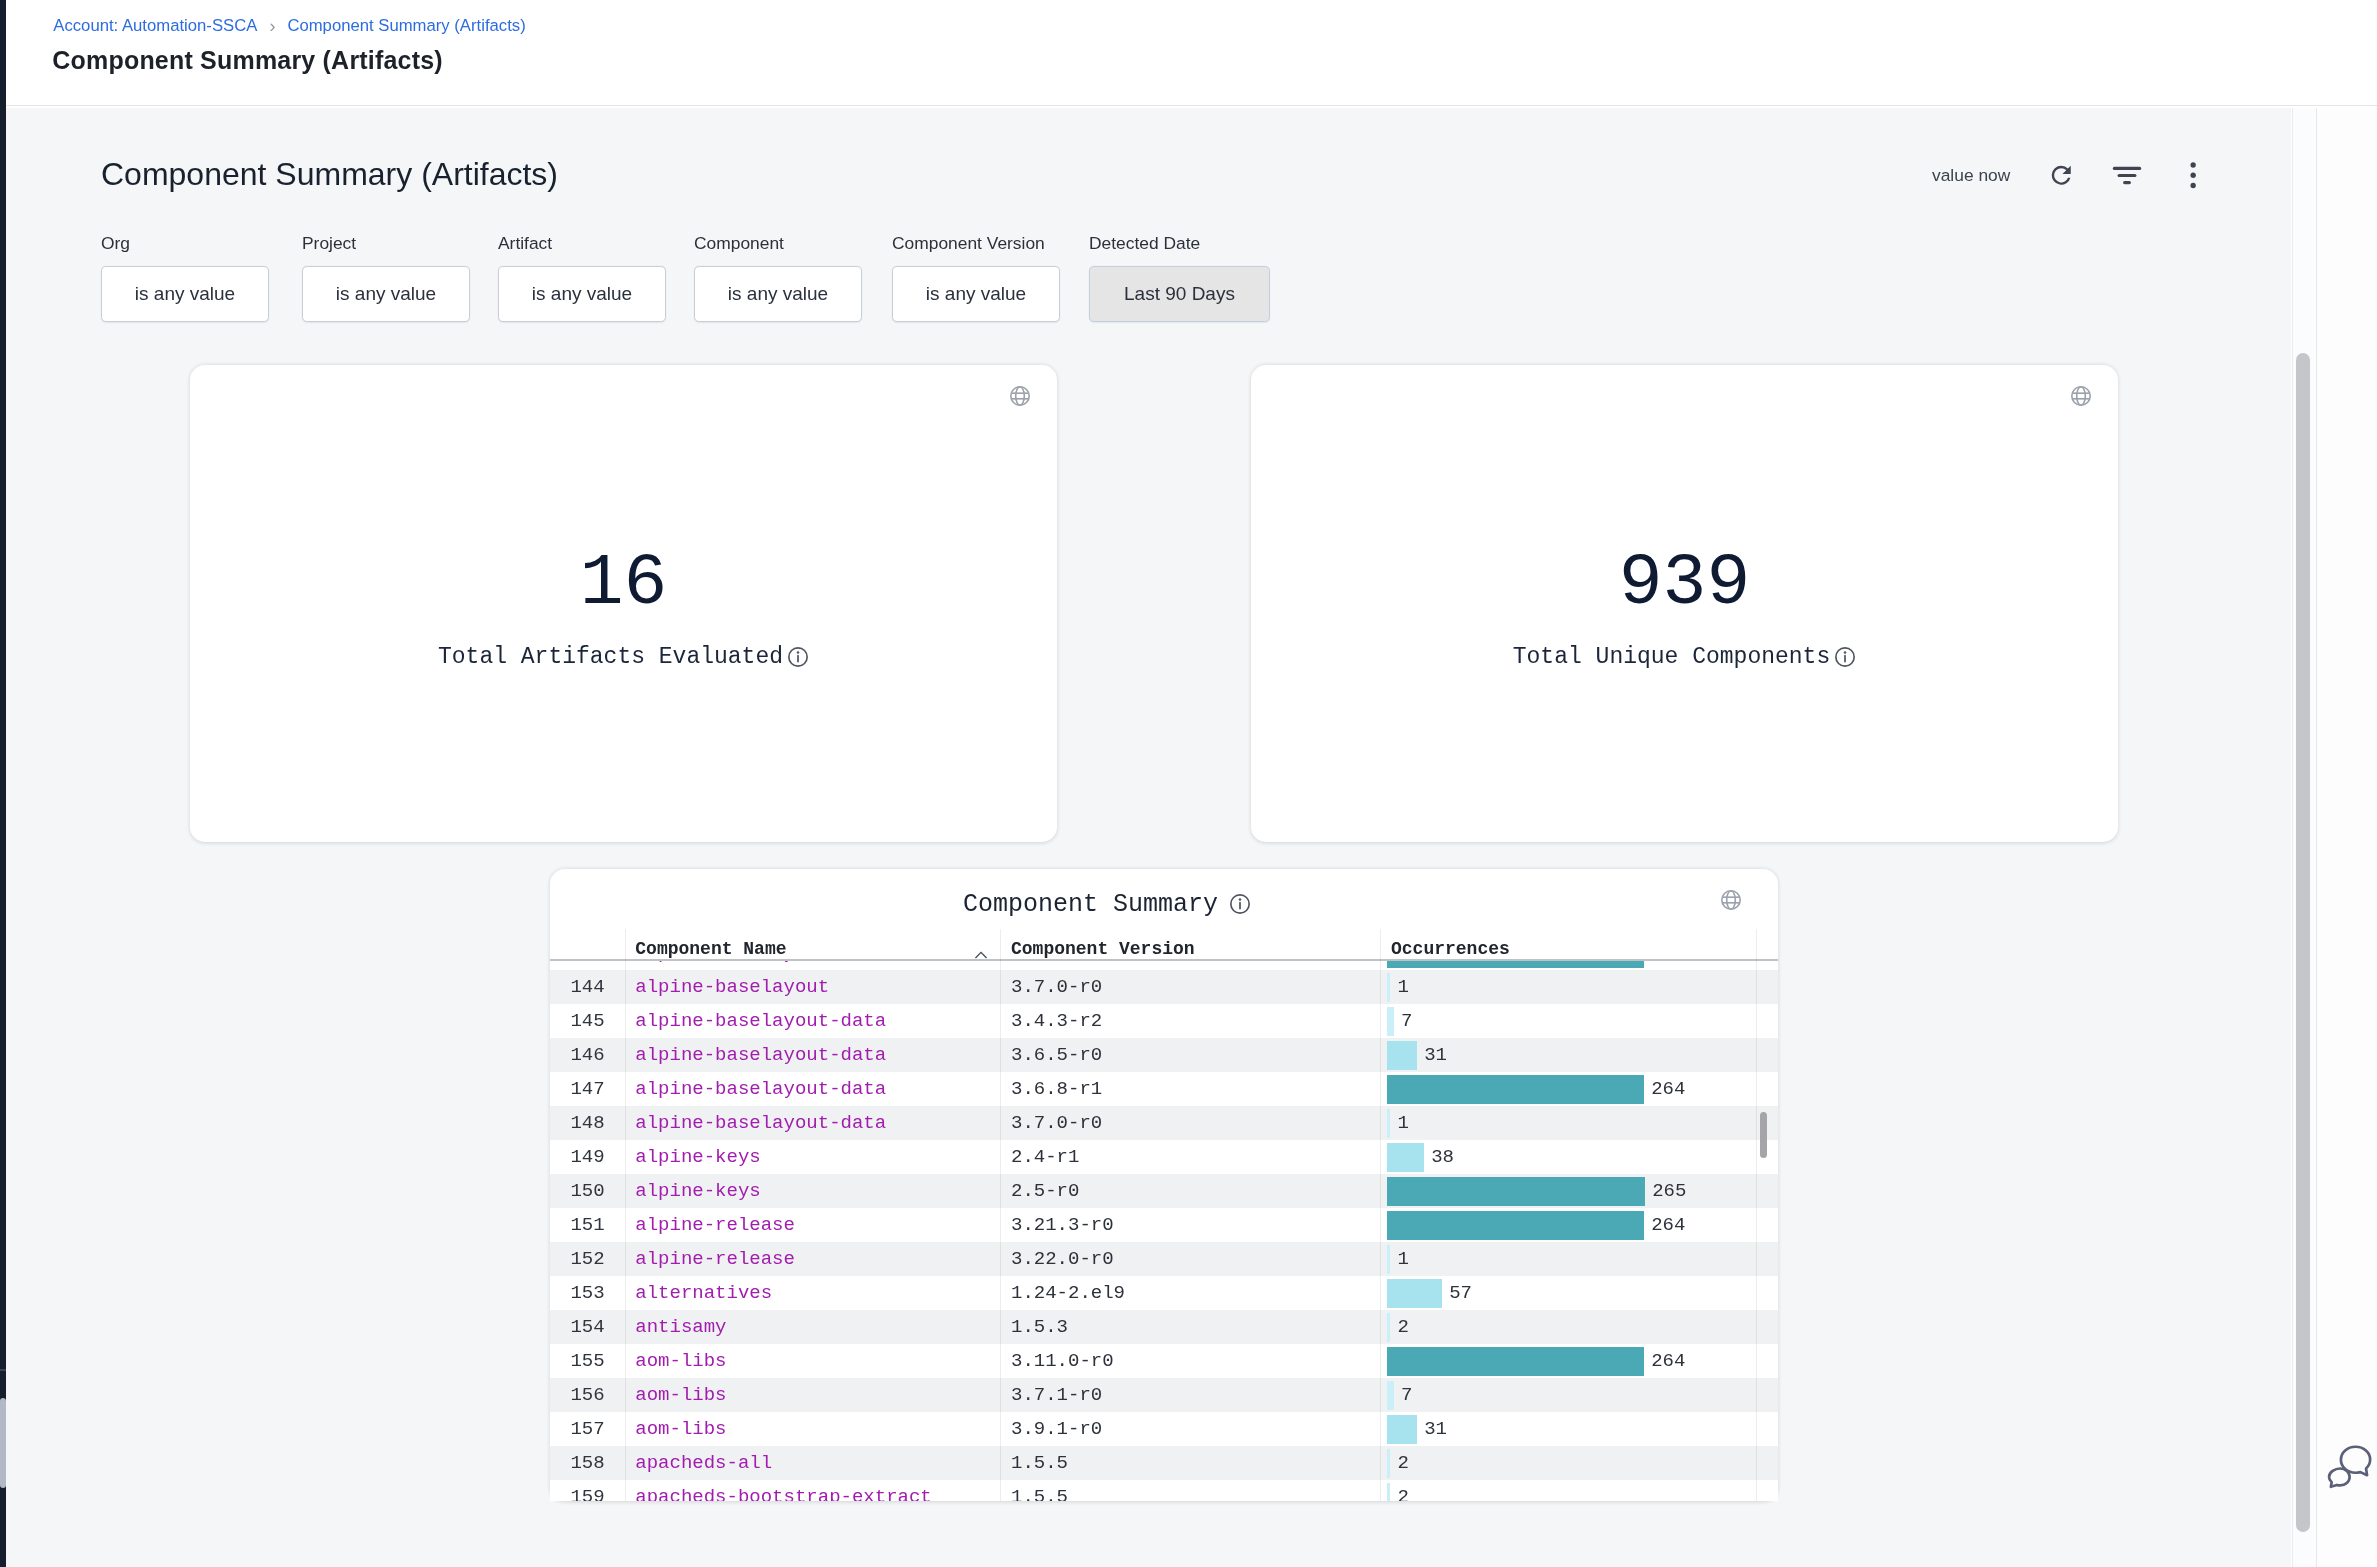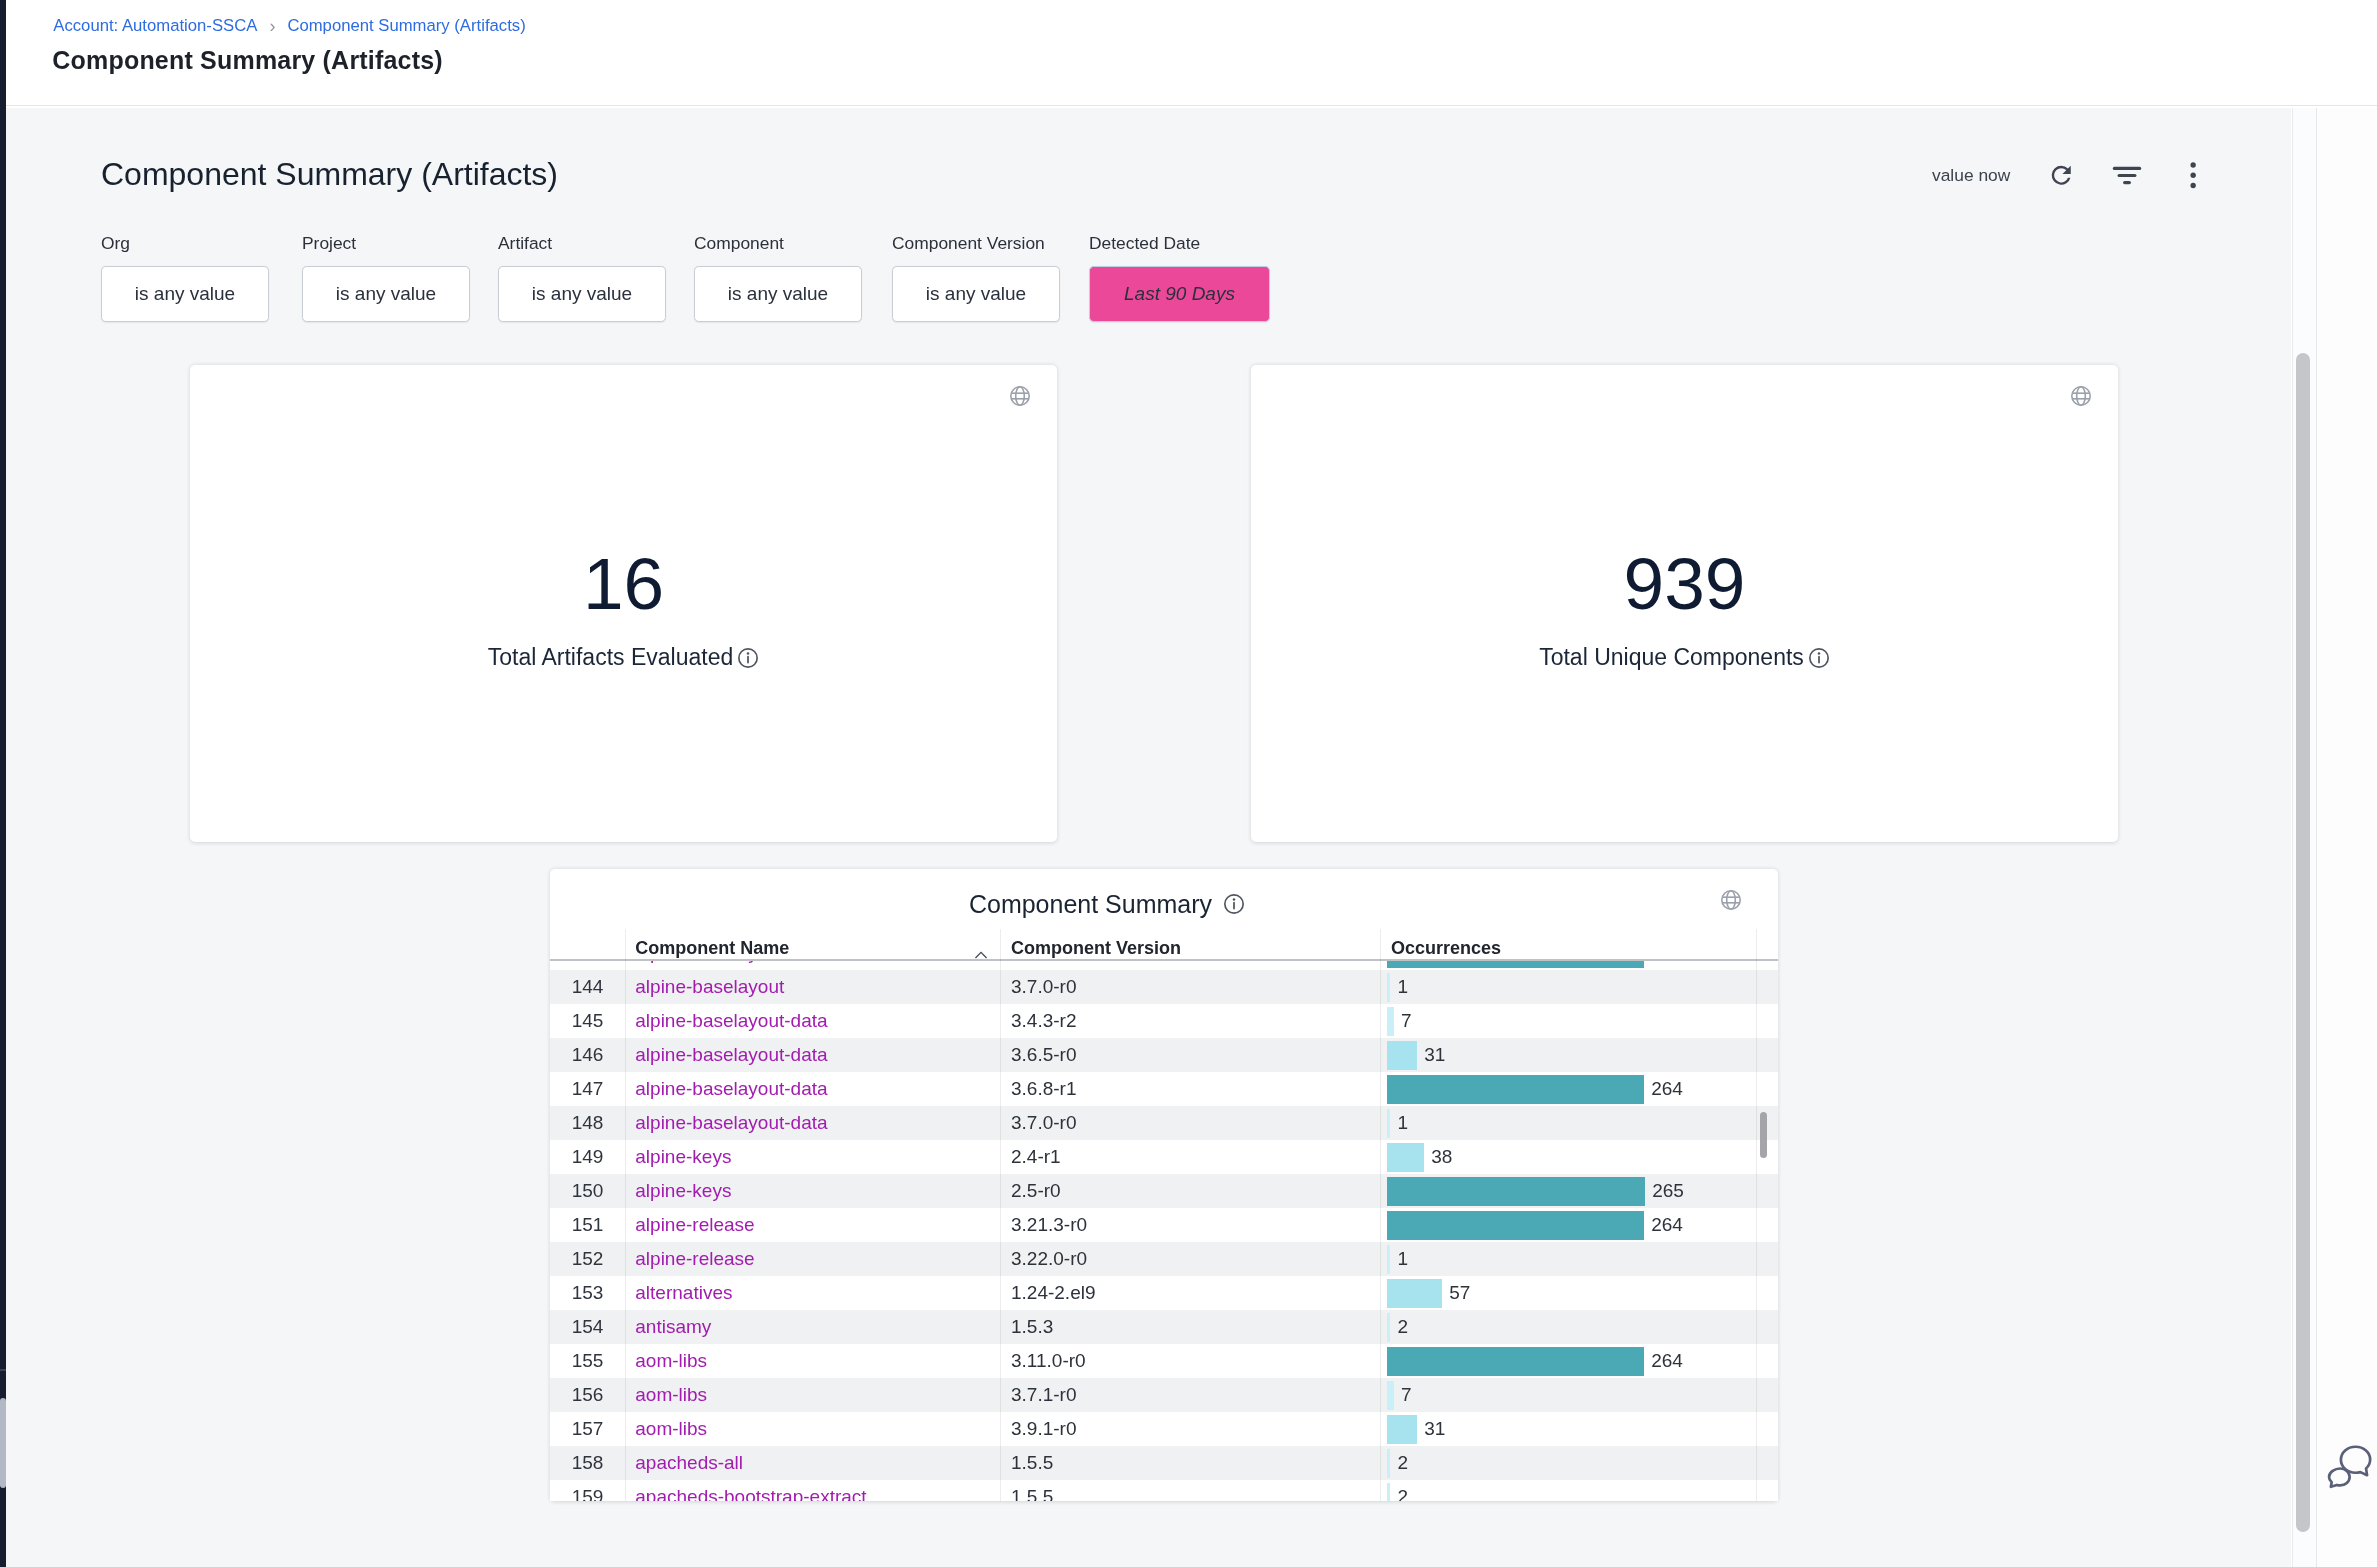--- a/index.html
+++ b/index.html
@@ -36,24 +36,24 @@
   .just-now{font-size:17.4px;color:#3c434e;}
   .icon-btn{width:30px;height:30px;display:flex;align-items:center;justify-content:center;cursor:pointer;}
 
   
   .filters{position:absolute;left:101px;top:233px;width:1348px;height:95px;}
   .fgroup{position:absolute;top:0;}
   .flabel{font-size:17.4px;color:#2b303b;margin-bottom:12px;}
   .fbtn{width:168px;height:56px;background:#fff;border:0.8px solid #c9cdd6;border-radius:4.8px;
         display:flex;align-items:center;justify-content:center;font-size:19px;color:#2a303c;
         box-shadow:0 0.8px 1.6px rgba(0,0,0,0.07);box-sizing:border-box;cursor:pointer;white-space:nowrap;}
-  .fbtn.hl{background:#ec4899;border-color:#c2cfe3;width:181px;font-style:italic;}
-
-  
-  .card{position:absolute;background:#fff;border-radius:5px;box-shadow:0 0.8px 4px rgba(0,0,0,0.14);}
+  .fbtn.hl{background:#e5e5e5;border-color:#c2cfe3;width:181px;}
+
+  
+  .card{position:absolute;background:#fff;border-radius:15px;box-shadow:0 0.8px 4px rgba(0,0,0,0.14);font-family:Liberation Mono, monospace;}
   #card1{left:190px;top:365px;width:867px;height:477px;}
   #card2{left:1251px;top:365px;width:867px;height:477px;}
   .card-globe{position:absolute;top:19px;right:25px;width:24px;height:24px;}
   .kpi-num{position:absolute;left:0;right:0;top:182px;text-align:center;font-size:73px;line-height:73px;color:#0e1b33;}
   .kpi-label{position:absolute;left:0;right:0;top:279px;display:flex;justify-content:center;align-items:center;
              gap:4px;font-size:23px;color:#1b2638;}
 
   
   #tablecard{left:550px;top:869px;width:1228px;height:632px;}
   .tc-titlewrap{position:absolute;left:0;top:20.6px;width:100%;display:flex;justify-content:center;align-items:center;

